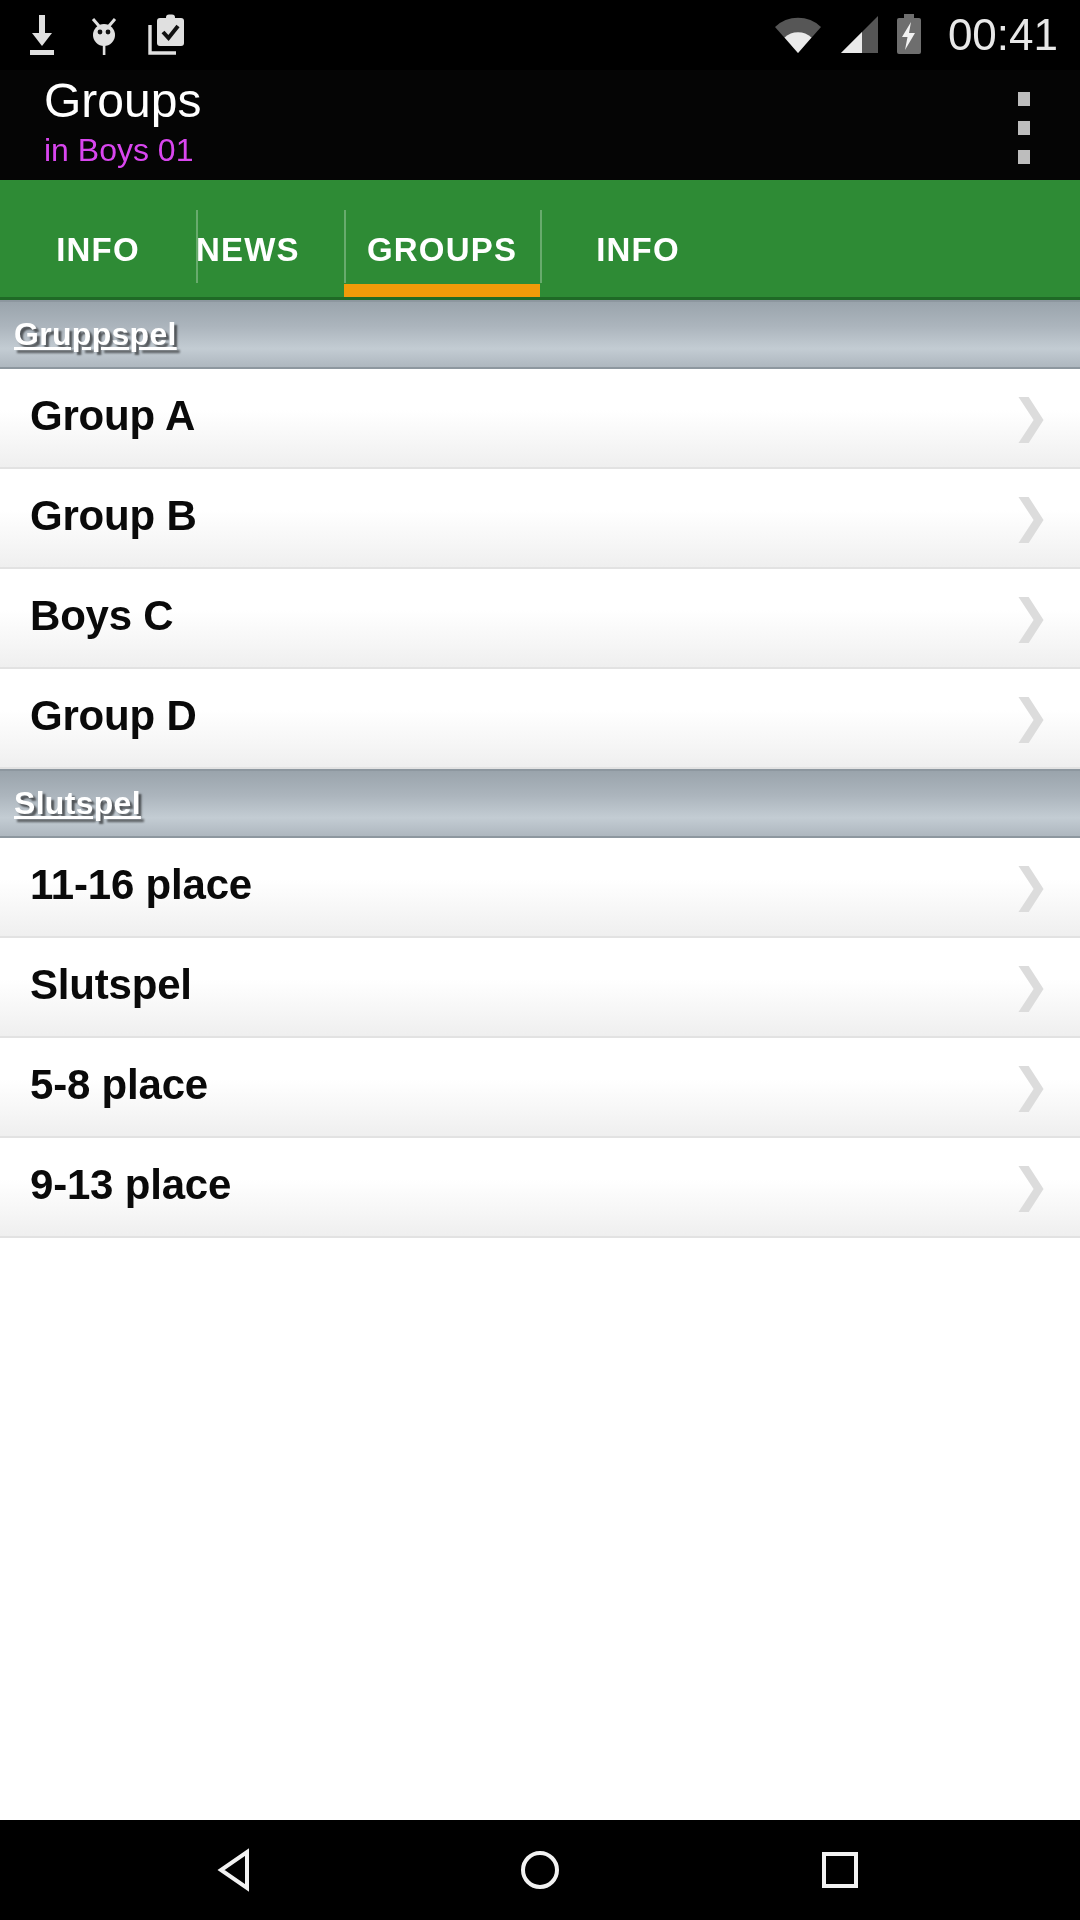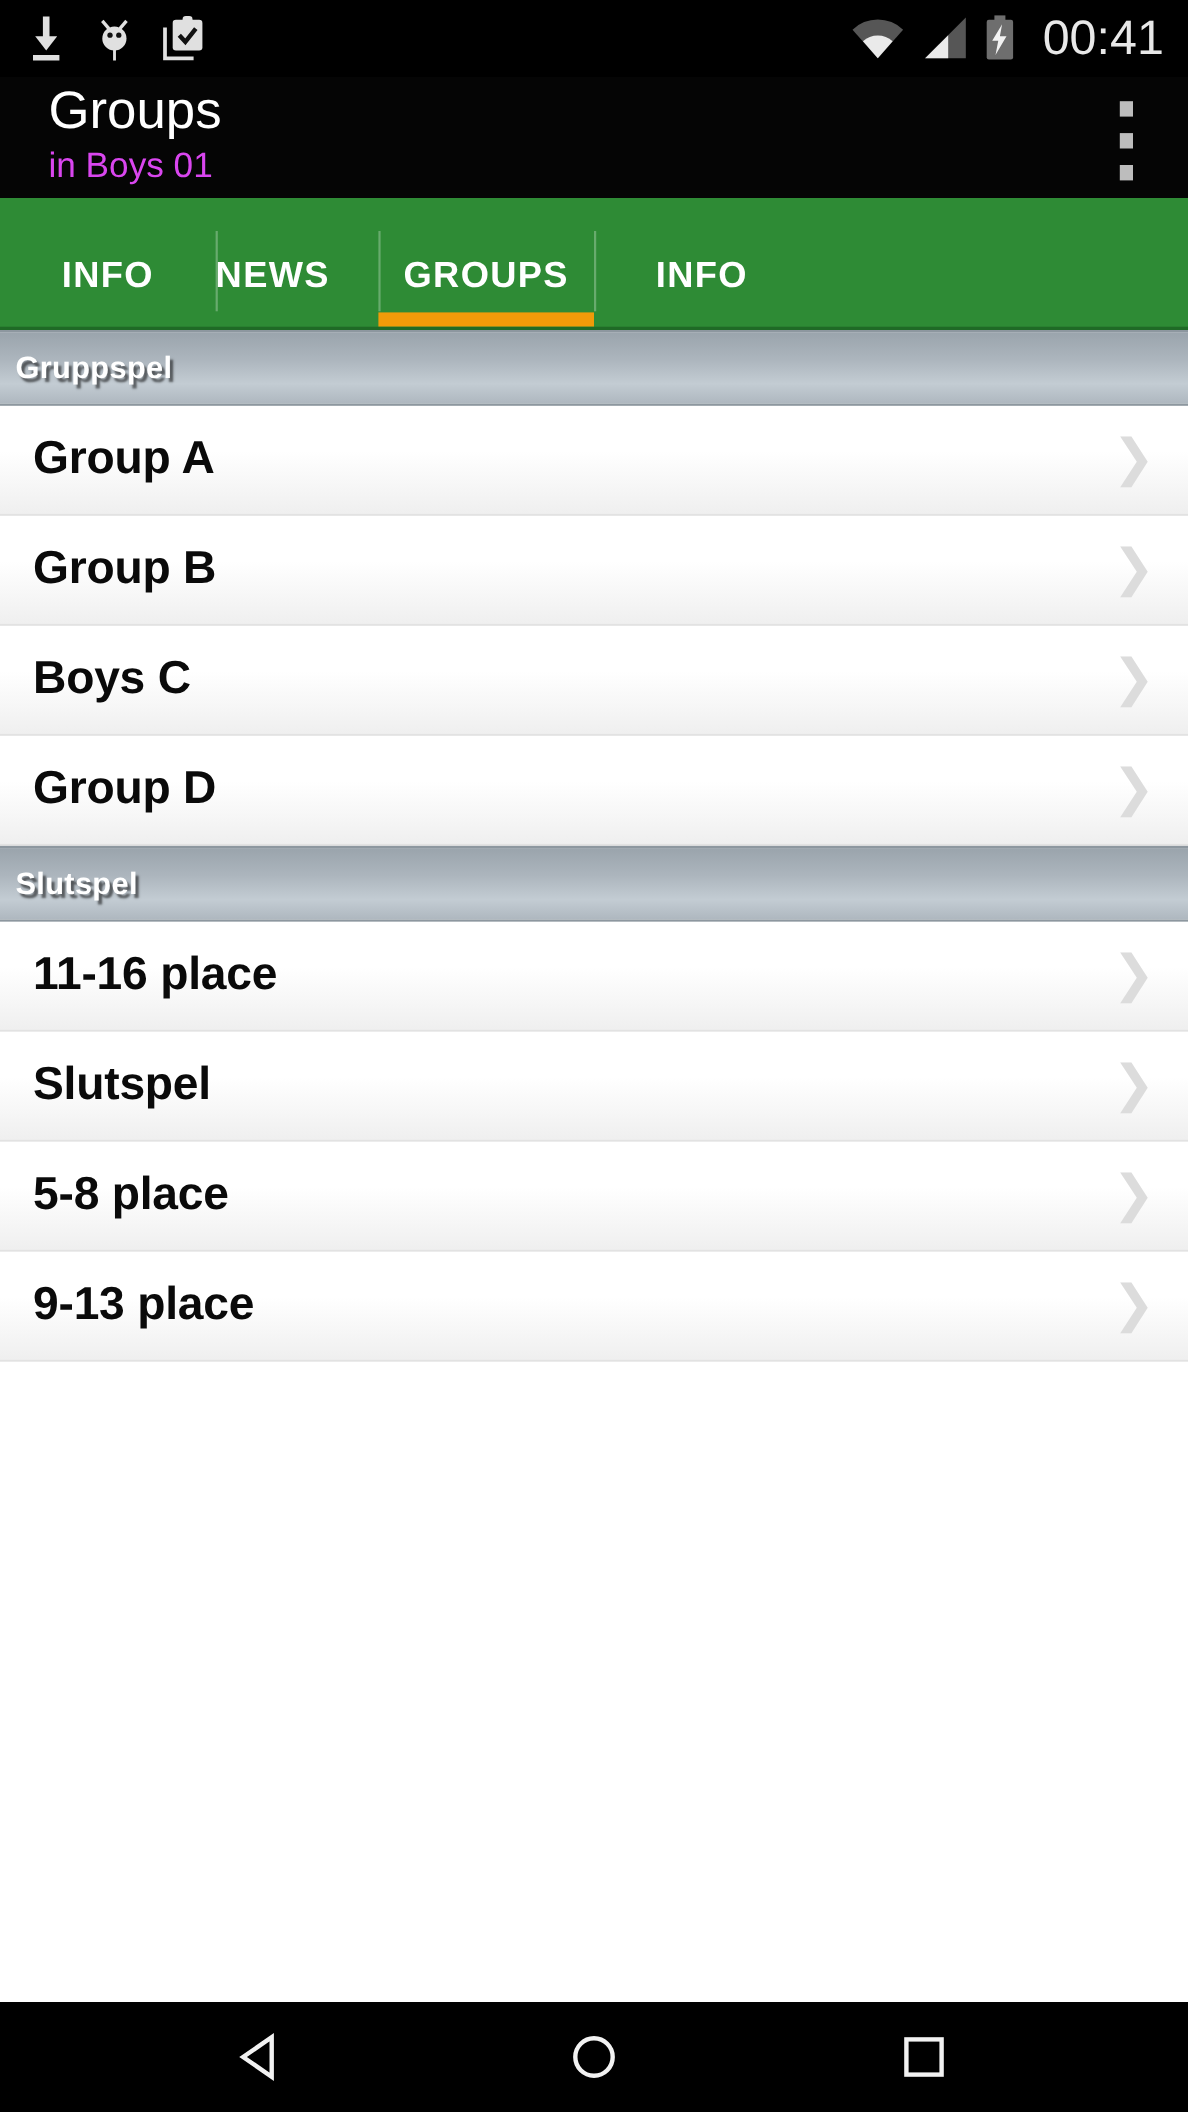--- a/index.html
+++ b/index.html
@@ -167,24 +167,25 @@
     box-sizing: border-box;
     background: linear-gradient(to bottom, #9aa4ac 0%, #acb5bd 38%, #c3ccd3 72%, #aeb7bf 100%);
     border-top: 2px solid #8d979f;
     border-bottom: 2px solid #8d979f;
     display: flex;
     align-items: center;
     padding-left: 14px;
   }
   .section-header span {
     color: #ffffff;
-    font-size: 28px;
+    font-size: 32px;
     font-weight: bold;
     text-shadow: 3px 3px 2px rgba(0,0,0,0.55);
     letter-spacing: 0.3px;
+    text-decoration: underline;
   }
   .row {
     height: 100px;
     box-sizing: border-box;
     background: linear-gradient(to bottom, #ffffff 0%, #ffffff 42%, #f7f7f7 72%, #efefef 100%);
     border-bottom: 2px solid #e2e2e2;
     display: flex;
     align-items: center;
     padding: 0 30px 4px 30px;
     cursor: pointer;

